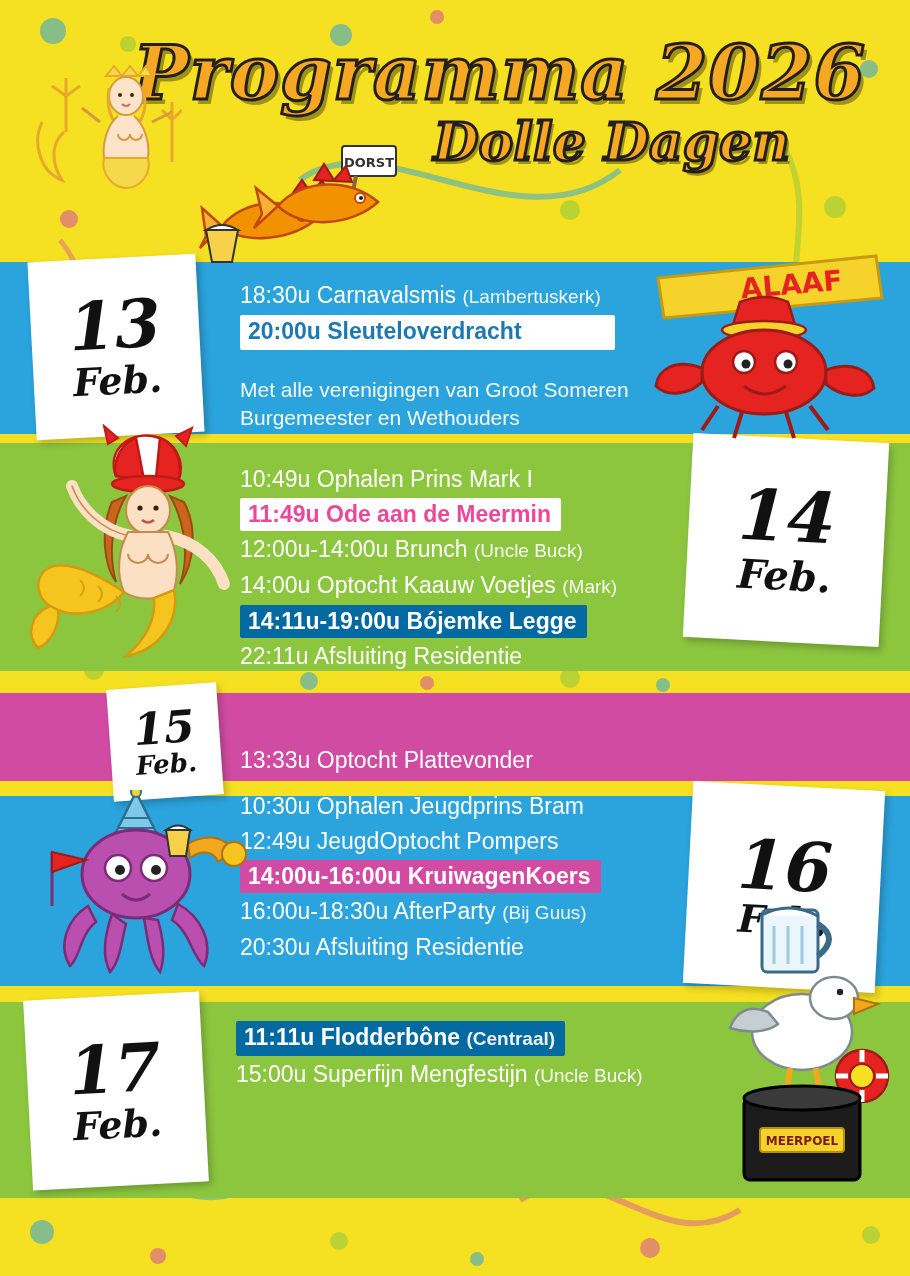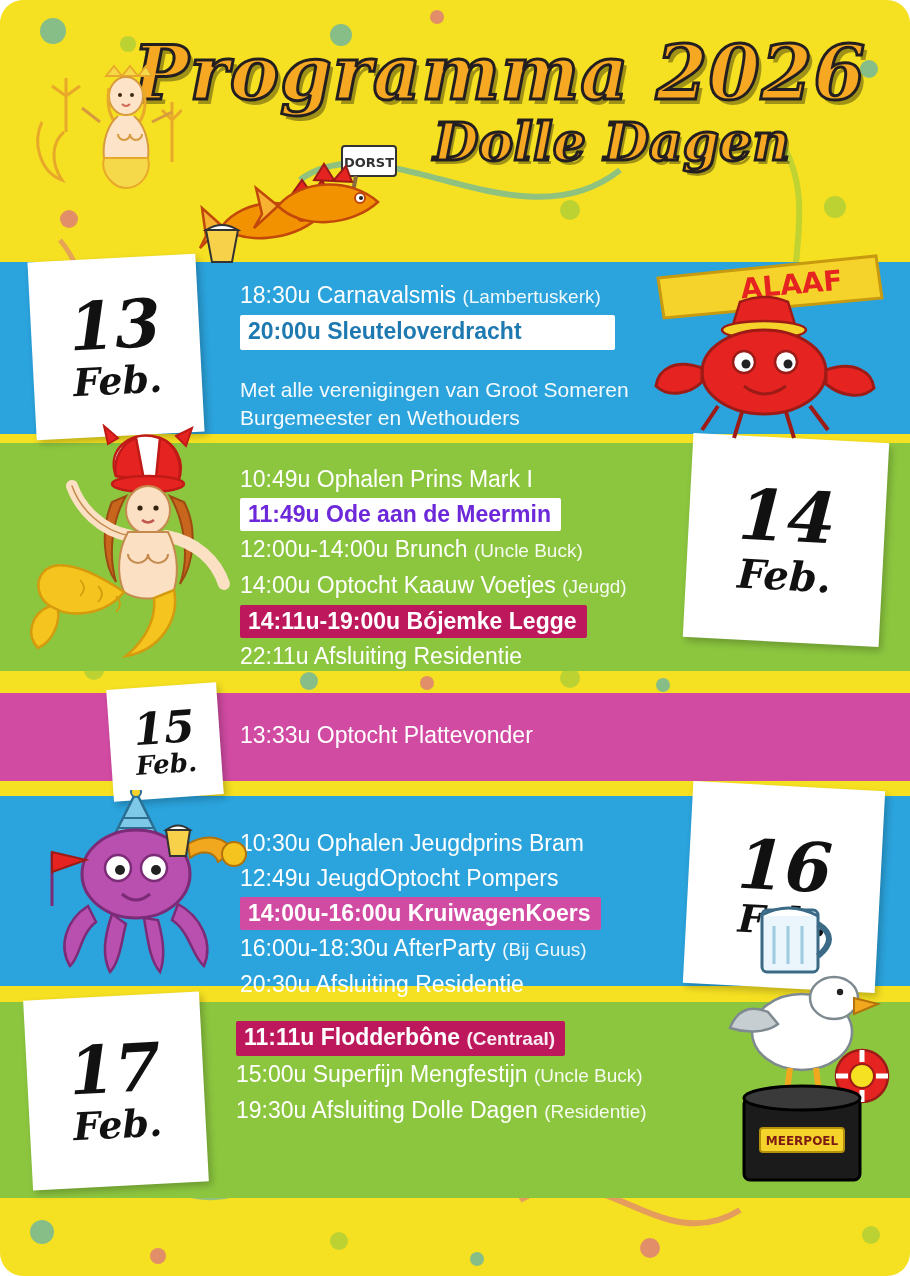--- a/index.html
+++ b/index.html
@@ -9,21 +9,20 @@
   }
   body {
     font-family: "DejaVu Sans", sans-serif;
   }
   .poster {
     position: relative;
     width: 910px;
     height: 1276px;
     overflow: hidden;
     background: #f5e022;
-    border-radius: 23px;
   }
   
   .bg-dots {
     position: absolute;
     inset: 0;
     pointer-events: none;
   }
   .dot {
     position: absolute;
     border-radius: 50%;
@@ -144,36 +143,36 @@
   }
   .hl {
     display: inline-block;
     background: #fff;
     font-weight: bold;
     padding: 2px 10px 3px 8px;
     border-radius: 2px;
     line-height: 28px;
   }
   .hl-blue  { color: #1d79b0; }
-  .hl-green { color: #6d28d9; }
-  .hl-red   { background: #be185d; color: #fff; }
+  .hl-green { color: #ec4899; }
+  .hl-red   { background: #0369a1; color: #fff; }
   .hl-red .sec { color: #fff; }
   .hl-pink  { background: #d14ba3; color: #fff; }
   .hl .sec { font-size: 19px; font-weight: bold; }
 
   .prog-13 { left: 240px; top: 278px; }
   .prog-13 .note {
     font-size: 21px;
     line-height: 28px;
     color: rgba(255,255,255,.95);
     margin-top: 25px;
   }
   .prog-14 { left: 240px; top: 462px; }
-  .prog-15 { left: 240px; top: 718px; }
-  .prog-16 { left: 240px; top: 826px; }
+  .prog-15 { left: 240px; top: 743px; }
+  .prog-16 { left: 240px; top: 789px; }
   .prog-17 { left: 236px; top: 1020px; }
 
   
   .fig { position: absolute; z-index: 5; }
   .fig svg { display: block; }
   .fig-mermaid-top { left: 22px; top: 62px; z-index: 9; }
   .fig-fish { left: 196px; top: 140px; z-index: 9; }
   .fig-crab { left: 640px; top: 252px; z-index: 9; }
   .fig-mermaid { left: 20px; top: 424px; z-index: 9; }
   .fig-octopus { left: 18px; top: 790px; z-index: 9; }
@@ -272,21 +271,21 @@
     </div>
     <div class="line">
       <span class="hl hl-green">
         <span>11:49u </span><span>Ode aan de Meermin</span>
       </span>
     </div>
     <div class="line">
       <span>12:00u-14:00u </span><span>Brunch </span><span class="sec">(Uncle Buck)</span>
     </div>
     <div class="line">
-      <span>14:00u </span><span>Optocht Kaauw Voetjes </span><span class="sec">(Jeugd)</span>
+      <span>14:00u </span><span>Optocht Kaauw Voetjes </span><span class="sec">(Mark)</span>
     </div>
     <div class="line">
       <span class="hl hl-red">
         <span>14:11u-19:00u </span><span>Bójemke Legge</span>
       </span>
     </div>
     <div class="line">
       <span>22:11u </span><span>Afsluiting Residentie</span>
     </div>
   </div>
@@ -318,23 +317,20 @@
   </div>
 
   <div class="prog prog-17">
     <div class="line">
       <span class="hl hl-red">
         <span>11:11u </span><span>Flodderbône </span><span class="sec">(Centraal)</span>
       </span>
     </div>
     <div class="line">
       <span>15:00u </span><span>Superfijn Mengfestijn </span><span class="sec">(Uncle Buck)</span>
-    </div>
-    <div class="line">
-      <span>19:30u </span><span>Afsluiting Dolle Dagen </span><span class="sec">(Residentie)</span>
     </div>
   </div>
 
   <div class="fig fig-mermaid-top">
     <svg width="160" height="130" viewBox="0 0 160 130">
       <g fill="none" stroke="#e8a92a" stroke-width="3">
         <path d="M20 60 C 10 80, 18 110, 40 118 C 28 100, 30 80, 42 70"></path>
         <path d="M44 16 L 44 70 M30 24 L 44 34 M58 24 L 44 34"></path>
         <path d="M150 40 L 150 100 M140 48 L 150 58 M160 48 L 150 58"></path>
       </g>

